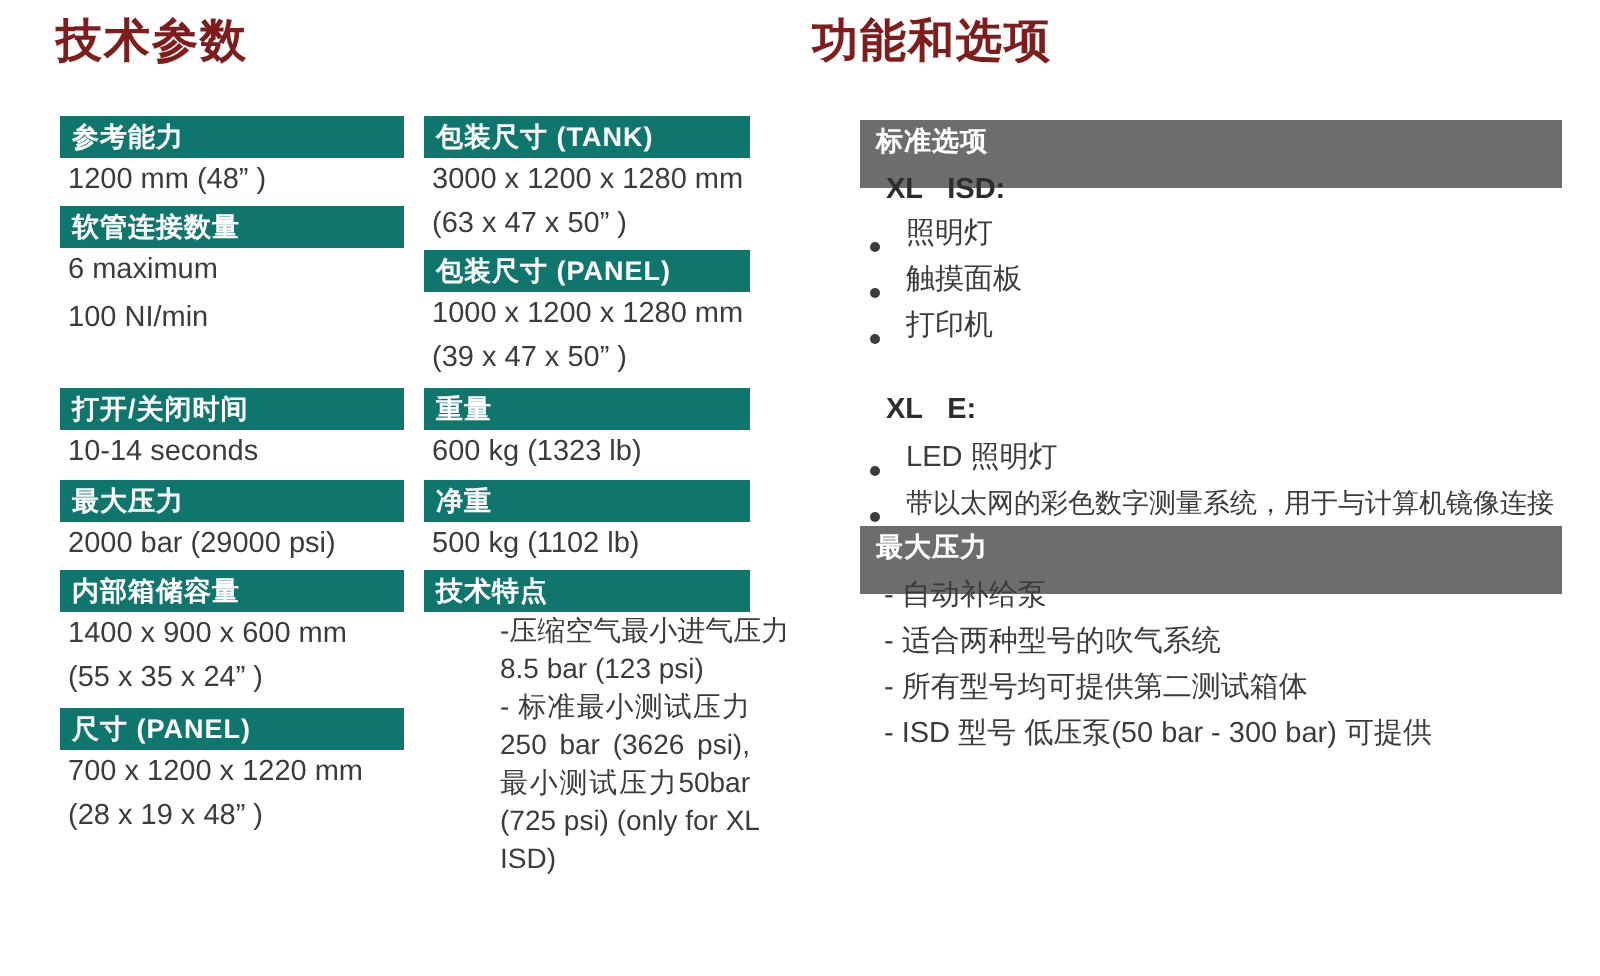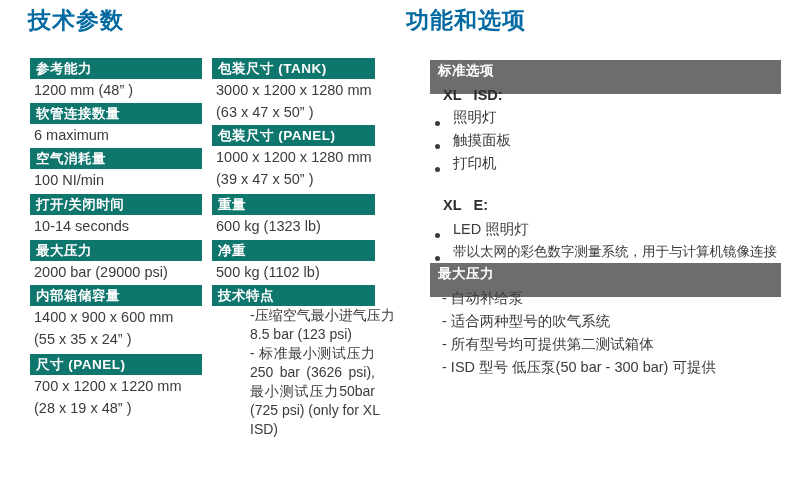--- a/index.html
+++ b/index.html
@@ -1,21 +1,21 @@
 <!DOCTYPE html>
 <html><head>
 <meta charset="utf-8">
 <style>
   html,body{margin:0;padding:0;background:#ffffff;}
   #canvas{
     position:relative;width:800px;height:488px;background:#ffffff;overflow:hidden;
     font-family:"Liberation Sans","DejaVu Sans",sans-serif;
   }
   .page-title{
-    position:absolute;font-size:23px;font-weight:bold;color:#0369a1;letter-spacing:1px;
+    position:absolute;font-size:23px;font-weight:bold;color:#7f1d1d;letter-spacing:1px;
   }
   #title-left{left:28px;top:5px;}
   #title-right{left:406px;top:5px;}
 
   .col{position:absolute;}
   #colA{left:30px;top:58px;width:172px;}
   #colB{left:212px;top:58px;width:163px;}
   #colRight{left:430px;top:60px;width:351px;}
 
   .spec{position:absolute;left:0;width:100%;}
@@ -66,21 +66,20 @@
   <div class="col" id="colA">
     <div class="spec" style="top:0px">
       <div class="spec-h">参考能力</div>
       <div class="spec-v">1200 mm (48” )</div>
     </div>
     <div class="spec" style="top:45px">
       <div class="spec-h">软管连接数量</div>
       <div class="spec-v">6 maximum</div>
     </div>
     <div class="spec" style="top:90px">
-      <div class="spec-h">空气消耗量</div>
       <div class="spec-v">100 NI/min</div>
     </div>
     <div class="spec" style="top:136px">
       <div class="spec-h">打开/关闭时间</div>
       <div class="spec-v">10-14 seconds</div>
     </div>
     <div class="spec" style="top:182px">
       <div class="spec-h">最大压力</div>
       <div class="spec-v">2000 bar (29000 psi)</div>
     </div>

